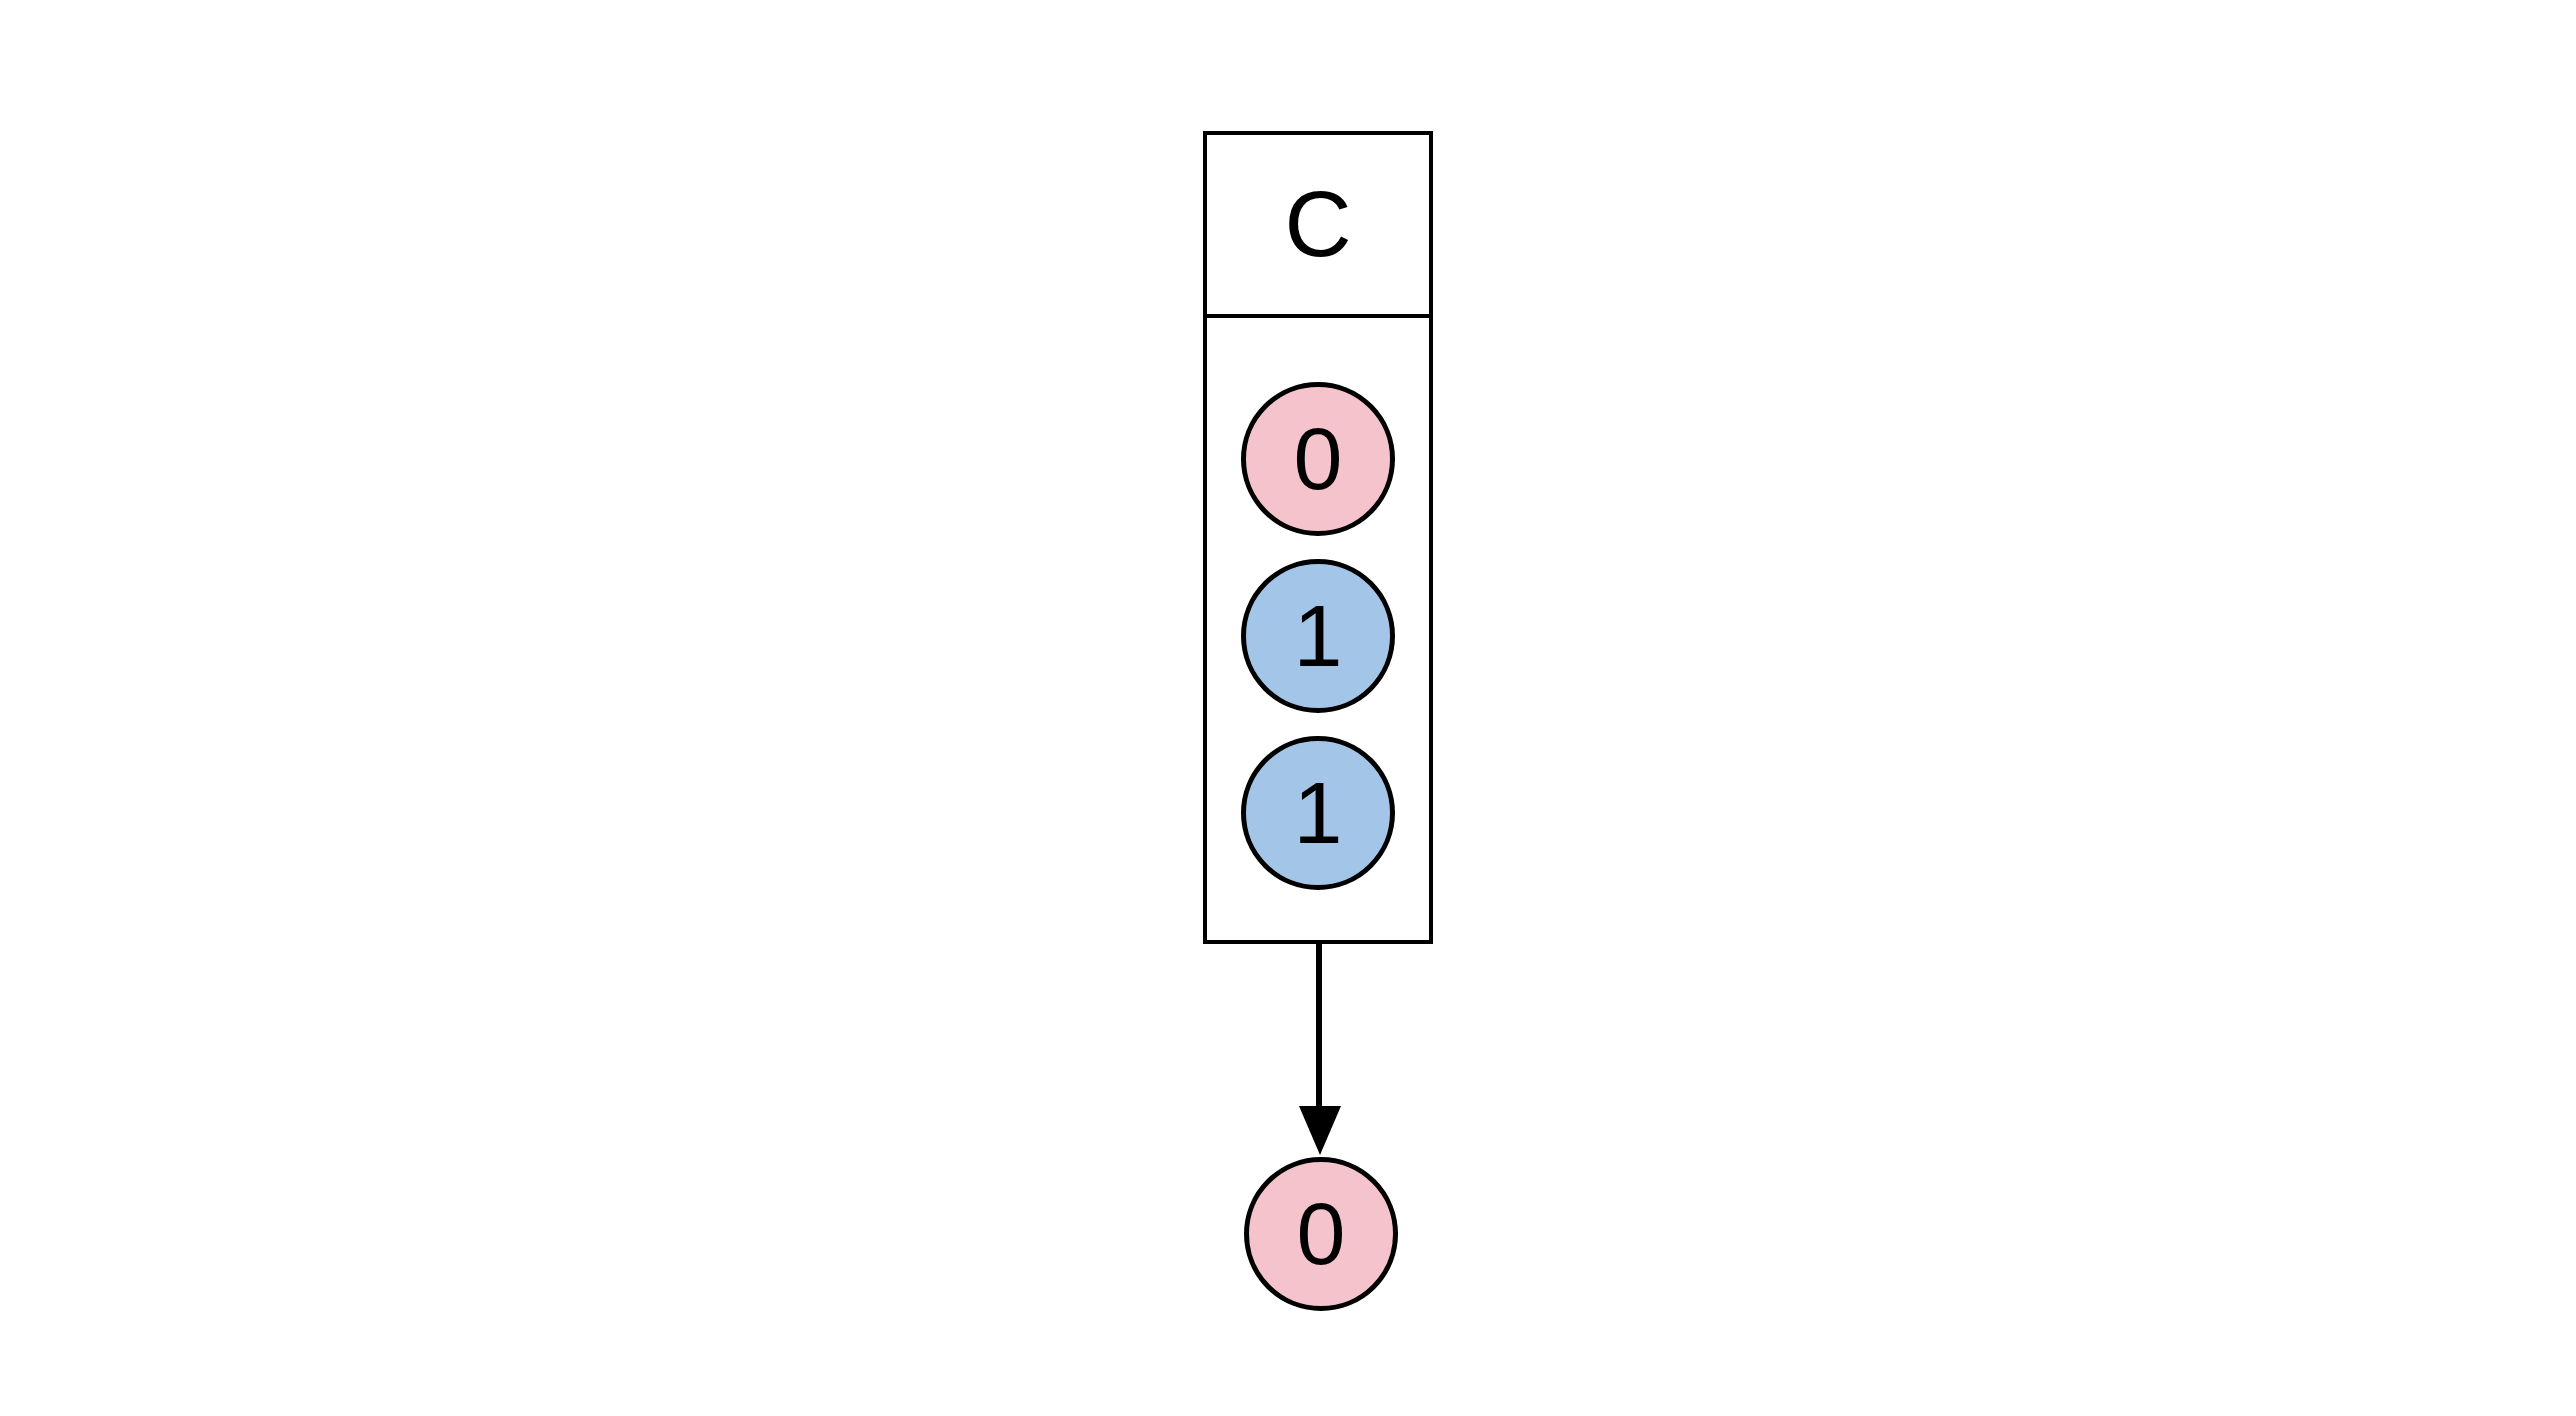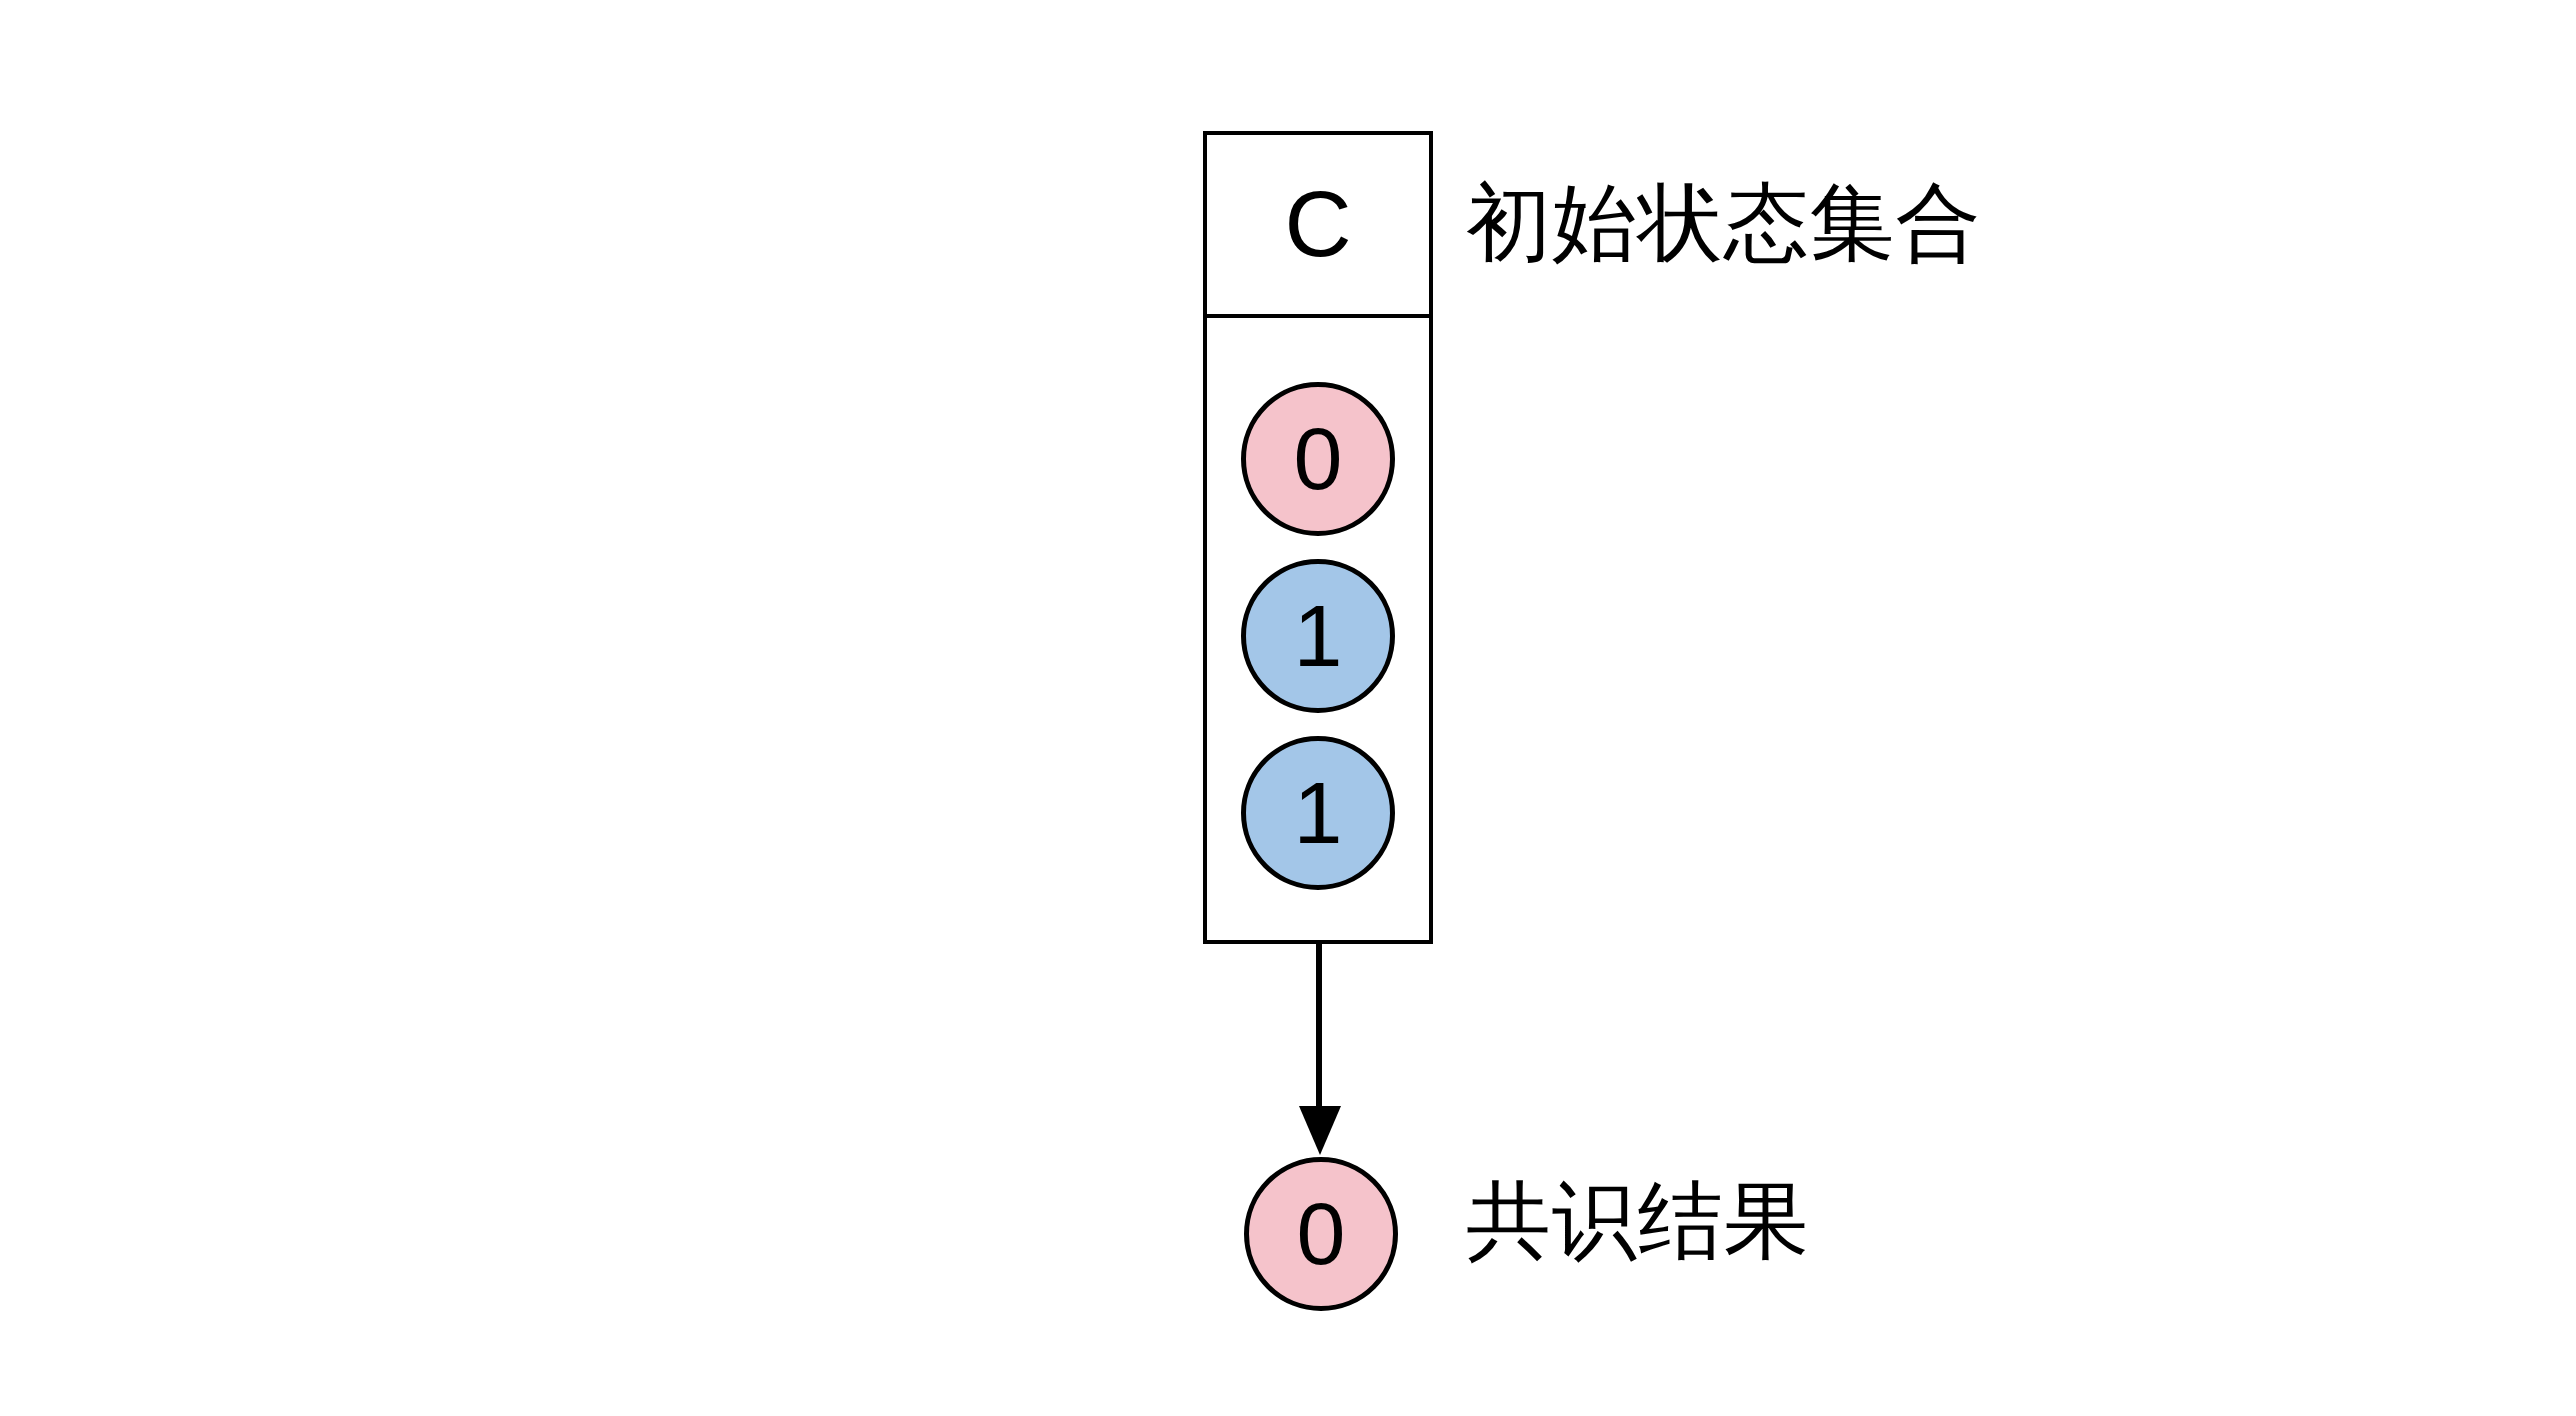--- a/index.html
+++ b/index.html
@@ -119,23 +119,21 @@
 
   <div class="state-box">
     <div class="state-box-header">C</div>
     <div class="state-box-body">
       <div class="node-circle" style="background: rgb(245, 195, 203);">0</div>
       <div class="node-circle" style="background: rgb(163, 198, 232);">1</div>
       <div class="node-circle" style="background: rgb(163, 198, 232);">1</div>
     </div>
   </div>
 
-  <div class="side-label title-label">初始状态集合</div>
 
   <div class="arrow-shaft"></div>
   <div class="arrow-head"></div>
 
   <div class="node-circle result-circle" style="background: rgb(245, 195, 203);">0</div>
 
-  <div class="side-label result-label">共识结果</div>
 
 </div>
 
 
 </body></html>

